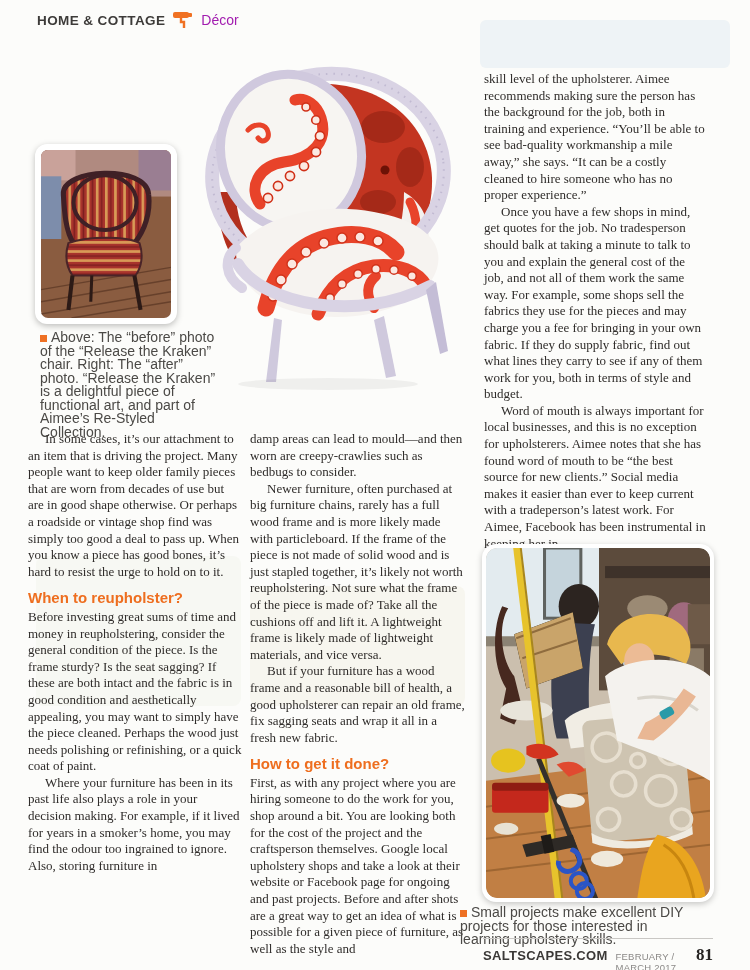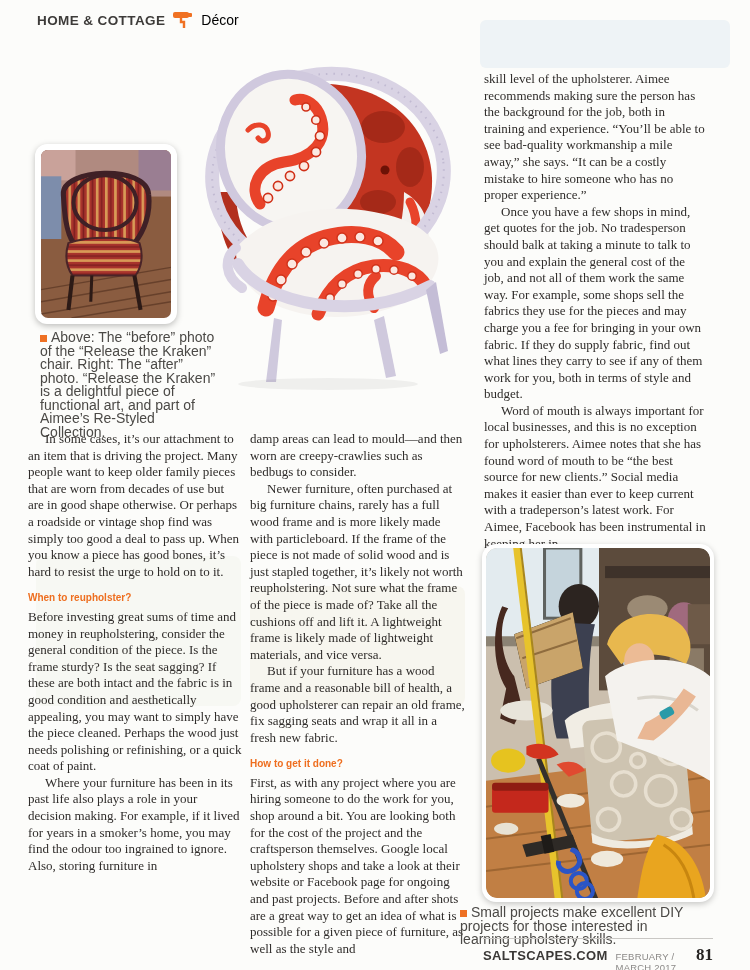--- a/index.html
+++ b/index.html
@@ -8,21 +8,21 @@
 
   
   .tint{position:absolute;pointer-events:none;}
   #tint1{left:480px;top:20px;width:250px;height:48px;background:rgba(175,205,228,.18);border-radius:6px;}
   #tint2{left:250px;top:586px;width:215px;height:120px;background:rgba(205,195,150,.10);border-radius:8px;}
   #tint3{left:36px;top:556px;width:205px;height:150px;background:rgba(190,200,160,.08);border-radius:8px;}
 
   
   #header{position:absolute;left:37px;top:10px;display:flex;align-items:center;gap:7px;}
   #header .section{font-size:13.5px;font-weight:bold;letter-spacing:.4px;color:#3d3b39;}
-  #header .subsection{font-size:14px;color:#000000;}
+  #header .subsection{font-size:14px;color:#a21caf;}
   #header svg{display:block;}
 
   
   #before-photo{position:absolute;left:35px;top:144px;width:142px;height:180px;background:#fff;border-radius:12px;
     box-shadow:0 2px 6px rgba(0,0,0,.25);padding:6px;box-sizing:border-box;}
   #before-photo svg{display:block;width:100%;height:100%;border-radius:7px;}
 
   
   #after-chair{position:absolute;left:178px;top:52px;width:294px;height:340px;}
 
@@ -32,21 +32,21 @@
   #caption-diy{position:absolute;left:460px;top:906px;width:228px;}
   .sq{display:inline-block;width:7px;height:7px;background:#ee7023;margin-right:4px;position:relative;top:0px;}
 
   
   .col{position:absolute;font-family:"Liberation Serif","DejaVu Serif",serif;font-size:13px;line-height:16.6px;color:#2f2c2a;text-align:left;}
   #col1{left:28px;top:431px;width:215px;}
   #col2{left:250px;top:431px;width:216px;}
   #col3{left:484px;top:71px;width:224px;}
   .col p{margin:0;}
   .col p.ind{text-indent:17px;}
-  .col h3{margin:10px 0 2px 0;font-family:"Liberation Sans",sans-serif;font-size:10px;font-weight:bold;color:#ee6e1f;}
+  .col h3{margin:10px 0 2px 0;font-family:"Liberation Sans",sans-serif;font-size:15px;font-weight:bold;color:#ee6e1f;}
 
   
   #workshop-photo{position:absolute;left:482px;top:544px;width:232px;height:358px;background:#fff;border-radius:14px;
     box-shadow:0 2px 6px rgba(0,0,0,.22);padding:4px;box-sizing:border-box;}
   #workshop-photo svg{display:block;width:100%;height:100%;border-radius:11px;}
 
   
   #footer{position:absolute;left:483px;top:938px;width:230px;border-top:1px solid #c9c7c4;padding-top:6px;
     display:flex;align-items:baseline;gap:8px;}
   #footer .site{font-size:13px;font-weight:bold;letter-spacing:.3px;color:#3a3836;}
@@ -187,21 +187,21 @@
 
   <div id="col2" class="col">
     <p>damp areas can lead to mould—and then worn are creepy-crawlies such as bedbugs to consider.</p>
     <p class="ind">Newer furniture, often purchased at big furniture chains, rarely has a full wood frame and is more likely made with particleboard. If the frame of the piece is not made of solid wood and is just stapled together, it’s likely not worth reupholstering. Not sure what the frame of the piece is made of? Take all the cushions off and lift it. A lightweight frame is likely made of lightweight materials, and vice versa.</p>
     <p class="ind">But if your furniture has a wood frame and a reasonable bill of health, a good upholsterer can repair an old frame, fix sagging seats and wrap it all in a fresh new fabric.</p>
     <h3>How to get it done?</h3>
     <p>First, as with any project where you are hiring someone to do the work for you, shop around a bit. You are looking both for the cost of the project and the craftsperson themselves. Google local upholstery shops and take a look at their website or Facebook page for ongoing and past projects. Before and after shots are a great way to get an idea of what is possible for a given piece of furniture, as well as the style and</p>
   </div>
 
   <div id="col3" class="col">
-    <p>skill level of the upholsterer. Aimee recommends making sure the person has the background for the job, both in training and experience. “You’ll be able to see bad-quality workmanship a mile away,” she says. “It can be a costly mistake to hire someone who has no proper experience.”</p>
+    <p>skill level of the upholsterer. Aimee recommends making sure the person has the background for the job, both in training and experience. “You’ll be able to see bad-quality workmanship a mile away,” she says. “It can be a costly cleaned to hire someone who has no proper experience.”</p>
     <p class="ind">Once you have a few shops in mind, get quotes for the job. No tradesperson should balk at taking a minute to talk to you and explain the general cost of the job, and not all of them work the same way. For example, some shops sell the fabrics they use for the pieces and may charge you a fee for bringing in your own fabric. If they do supply fabric, find out what lines they carry to see if any of them work for you, both in terms of style and budget.</p>
     <p class="ind">Word of mouth is always important for local businesses, and this is no exception for upholsterers. Aimee notes that she has found word of mouth to be “the best source for new clients.” Social media makes it easier than ever to keep current with a tradeperson’s latest work. For Aimee, Facebook has been instrumental in keeping her in</p>
   </div>
 
   <div id="workshop-photo">
     <svg viewBox="0 0 222 349" preserveAspectRatio="none">
       <defs>
         <clipPath id="wp">
             <rect width="222" height="349" rx="11"></rect>
           </clipPath>

